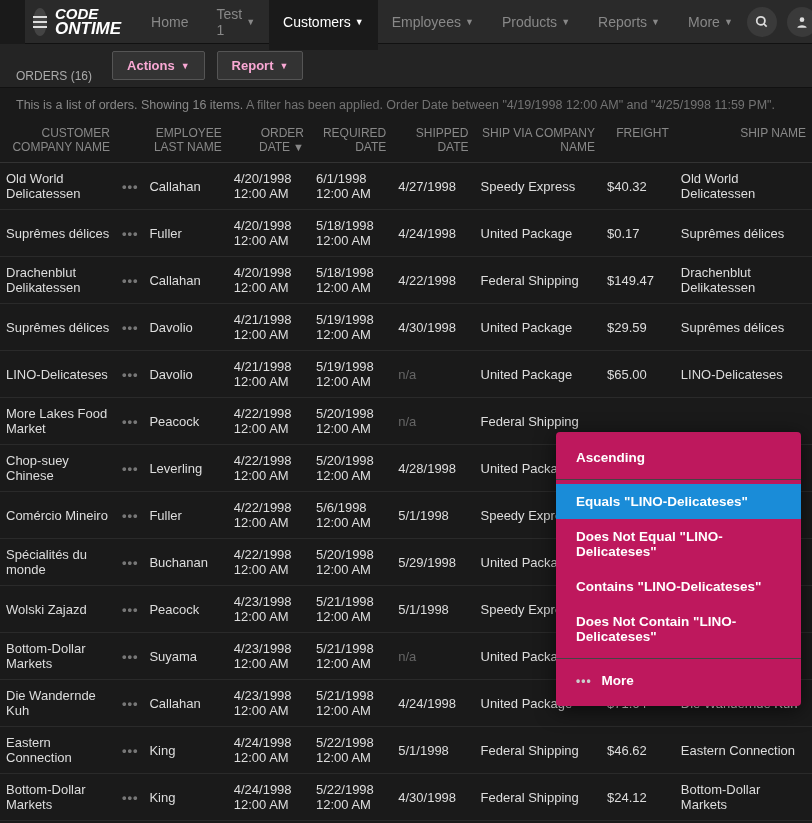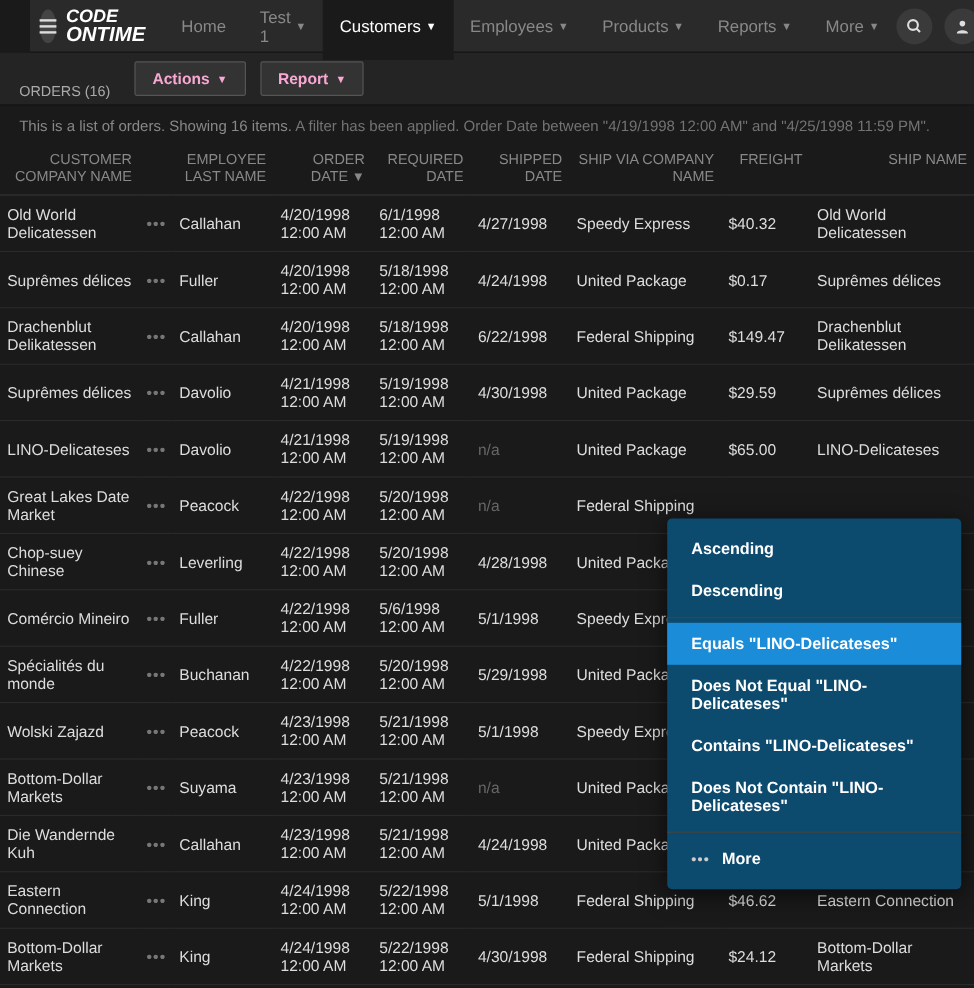--- a/index.html
+++ b/index.html
@@ -31,21 +31,21 @@
 .col-company { width: 110px; }
 .col-menu { width: 26px; }
 .col-emp { width: 80px; }
 .col-date { width: 78px; }
 .col-ship { width: 120px; }
 .col-freight { width: 70px; }
 .col-shipname { width: 130px; }
 .row-menu { color: #777; cursor: pointer; text-align: center; font-weight: bold; letter-spacing: 1px; }
 .na { color: #666; font-style: normal; }
 .filter-icon { margin-left: 3px; font-size: 11px; }
-.context-menu { position: absolute; left: 556px; top: 432px; width: 245px; background: #0c4a6e; border-radius: 4px; box-shadow: 0 4px 20px rgba(0,0,0,0.6); z-index: 100; padding: 8px 0; }
+.context-menu { position: absolute; left: 556px; top: 432px; width: 245px; background: #be185d; border-radius: 4px; box-shadow: 0 4px 20px rgba(0,0,0,0.6); z-index: 100; padding: 8px 0; }
 .ctx-item { padding: 10px 20px; cursor: pointer; color: #fff; font-size: 13.5px; font-weight: 600; display: flex; align-items: center; gap: 10px; }
 .ctx-item.selected { background: #1a8cd8; }
 .ctx-sep { height: 1px; background: #444; margin: 4px 0; }
 .ctx-more-icon { font-weight: bold; letter-spacing: 1px; color: #ccc; font-size: 12px; }
 </style>
 </head>
 <body>
 
 <div class="topbar">
   <div class="hamburger">
@@ -140,21 +140,21 @@
           <td>United Package</td>
           <td>$0.17</td>
           <td>Suprêmes délices</td>
         </tr>
         <tr>
           <td>Drachenblut Delikatessen</td>
           <td class="row-menu">•••</td>
           <td>Callahan</td>
           <td>4/20/1998 12:00 AM</td>
           <td>5/18/1998 12:00 AM</td>
-          <td>6/22/1998</td>
+          <td>4/22/1998</td>
           <td>Federal Shipping</td>
           <td>$149.47</td>
           <td>Drachenblut Delikatessen</td>
         </tr>
         <tr>
           <td>Suprêmes délices</td>
           <td class="row-menu">•••</td>
           <td>Davolio</td>
           <td>4/21/1998 12:00 AM</td>
           <td>5/19/1998 12:00 AM</td>
@@ -168,21 +168,21 @@
           <td class="row-menu">•••</td>
           <td>Davolio</td>
           <td>4/21/1998 12:00 AM</td>
           <td>5/19/1998 12:00 AM</td>
           <td><span class="na">n/a</span></td>
           <td>United Package</td>
           <td>$65.00</td>
           <td>LINO-Delicateses</td>
         </tr>
         <tr>
-          <td>Great Lakes Date Market</td>
+          <td>More Lakes Food Market</td>
           <td class="row-menu">•••</td>
           <td>Peacock</td>
           <td>4/22/1998 12:00 AM</td>
           <td>5/20/1998 12:00 AM</td>
           <td><span class="na">n/a</span></td>
           <td>Federal Shipping</td>
           <td></td>
           <td></td>
         </tr>
         <tr>
@@ -272,21 +272,20 @@
           <td>Federal Shipping</td>
           <td>$24.12</td>
           <td>Bottom-Dollar Markets</td>
         </tr>
       </tbody>
 </table>
 </div>
 
 <div class="context-menu">
   <div class="ctx-item">Ascending</div>
-  <div class="ctx-item">Descending</div>
   <div class="ctx-sep"></div>
   <div class="ctx-item selected">Equals "LINO-Delicateses"</div>
   <div class="ctx-item">Does Not Equal "LINO-Delicateses"</div>
   <div class="ctx-item">Contains "LINO-Delicateses"</div>
   <div class="ctx-item">Does Not Contain "LINO-Delicateses"</div>
   <div class="ctx-sep"></div>
   <div class="ctx-item">
       <span class="ctx-more-icon">•••</span>
       <span>More</span>
     </div>

